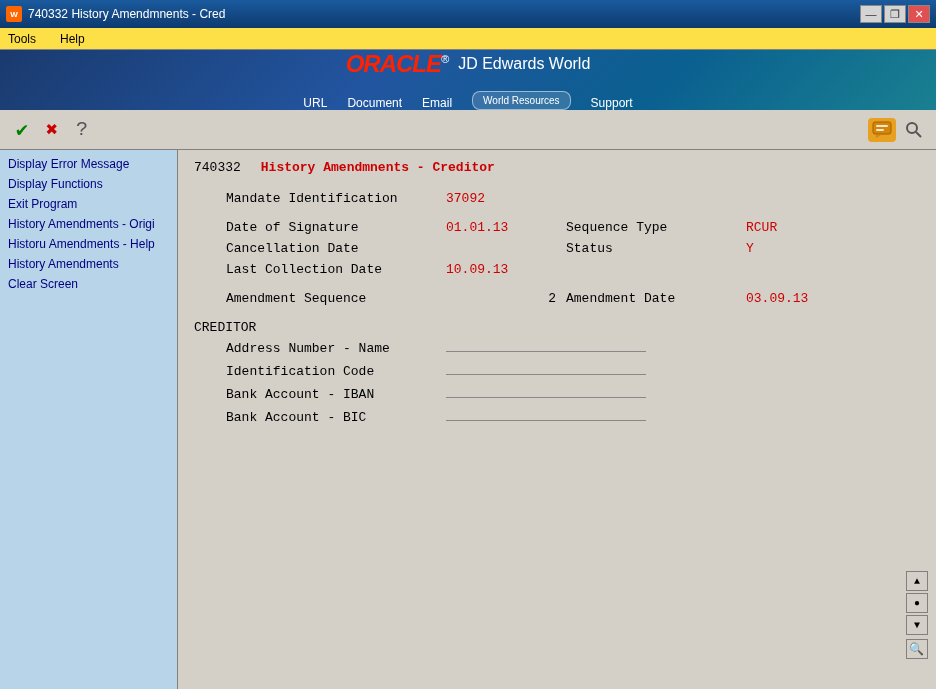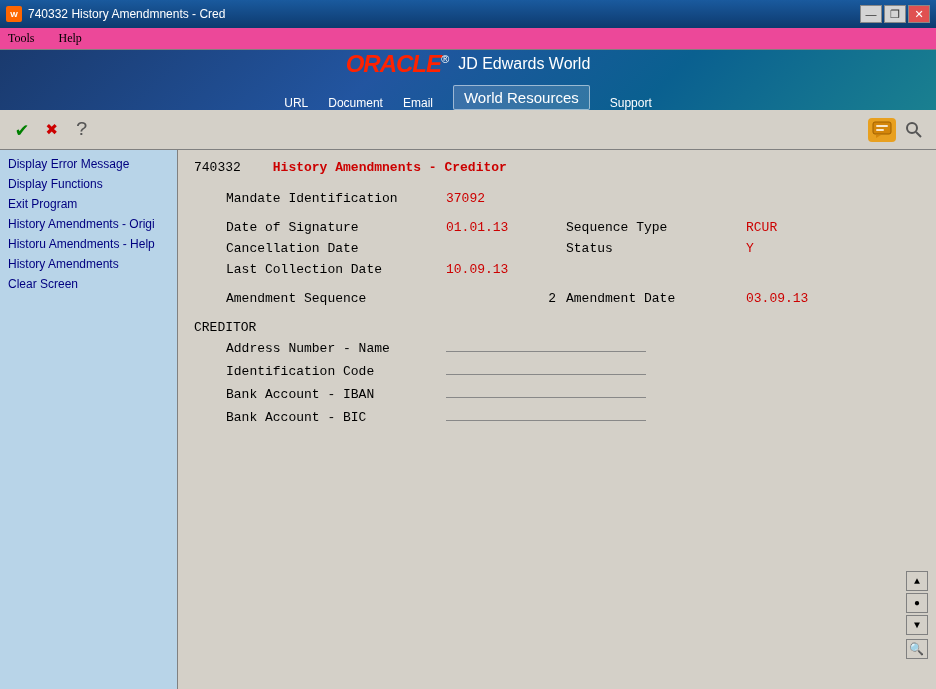--- a/index.html
+++ b/index.html
@@ -19,27 +19,27 @@
     }
     #title-bar-left { display: flex; align-items: center; gap: 6px; }
     #title-bar-icon { width: 16px; height: 16px; background: #ff6600; border-radius: 2px; display: flex; align-items: center; justify-content: center; font-size: 9px; color: white; font-weight: bold; }
     #title-bar-buttons { display: flex; gap: 2px; }
     .title-btn { width: 22px; height: 18px; background: #d4d4d4; border: 1px solid #888; display: flex; align-items: center; justify-content: center; font-size: 11px; color: #333; cursor: pointer; }
     .title-btn.close { background: #e05050; color: white; }
 
     
     #menu-bar {
       height: 22px;
-      background: #ec4899;
+      background: #fde047;
       display: flex;
       align-items: center;
       padding: 0 4px;
       gap: 16px;
       border-bottom: 1px solid #808080;
-      font-family: Liberation Serif, serif;
+      font-family: Liberation Sans, sans-serif;
       font-size: 12px;
     }
     .menu-item { cursor: pointer; padding: 2px 4px; }
 
     
     #header {
       height: 60px;
       background: linear-gradient(135deg, #1a3a6e 0%, #2255a0 40%, #0a6090 70%, #1a8090 100%);
       display: flex;
       align-items: center;
@@ -100,21 +100,21 @@
     #content {
       flex: 1;
       background: #d4d0c8;
       padding: 10px 16px;
       overflow-y: auto;
     }
     .content-title {
       font-family: 'Courier New', monospace;
       font-size: 13px;
       display: flex;
-      gap: 32px;
+      gap: 20px;
       margin-bottom: 16px;
     }
     .prog-num { color: #000; }
     .form-title { color: #cc0000; font-weight: bold; }
     .field-row {
       display: flex;
       align-items: baseline;
       margin-bottom: 6px;
       font-family: 'Courier New', monospace;
       font-size: 13px;
@@ -160,21 +160,21 @@
   <div style="display:flex; align-items:center;">
     <div style="font-family: Arial Black, Arial, sans-serif; font-size: 24px; font-weight: 900; font-style: italic; color: white; letter-spacing: -1px;">
       <span style="color: #ff2200;">ORACLE</span><span style="font-size: 11px; font-weight: normal; vertical-align: super;">®</span>
     </div>
     <div style="color: white; font-family: Arial, sans-serif; font-size: 16px; margin-left: 10px;">JD Edwards World</div>
   </div>
   <div id="nav-links">
     <span class="nav-link">URL</span>
     <span class="nav-link">Document</span>
     <span class="nav-link">Email</span>
-    <button id="world-resources-btn" style="background:rgba(255,255,255,0.15); border:1px solid rgba(255,255,255,0.5); color:white; padding:3px 10px; font-family:Arial,sans-serif; font-size:15px; cursor:pointer; border-radius:2px;">World Resources</button>
+    <button id="world-resources-btn" style="background:rgba(255,255,255,0.15); border:1px solid rgba(255,255,255,0.5); color:white; padding:3px 10px; font-family:Arial,sans-serif; font-size:10px; cursor:pointer; border-radius:8px;">World Resources</button>
     <span class="nav-link">Support</span>
   </div>
 </div>
 
 <div id="toolbar">
   <div class="toolbar-icon" style="font-size: 20px; color: green;">
     <span>✔</span>
   </div>
   <div class="toolbar-icon" style="font-size: 20px; color: #cc0000;">
     <span>✖</span>

